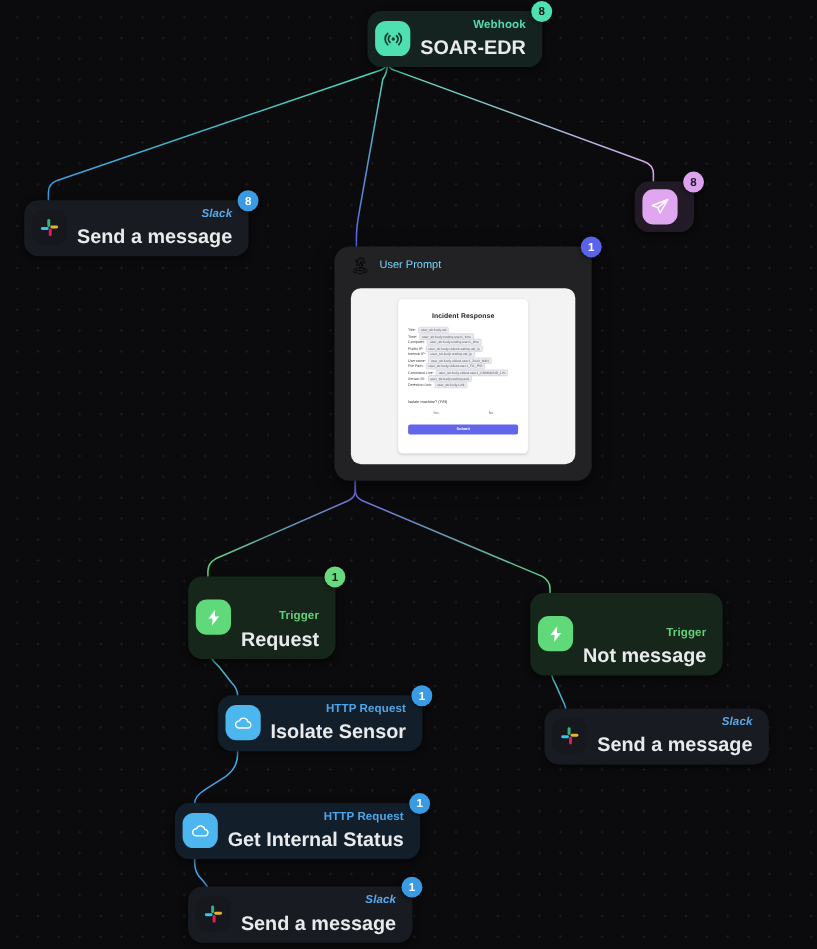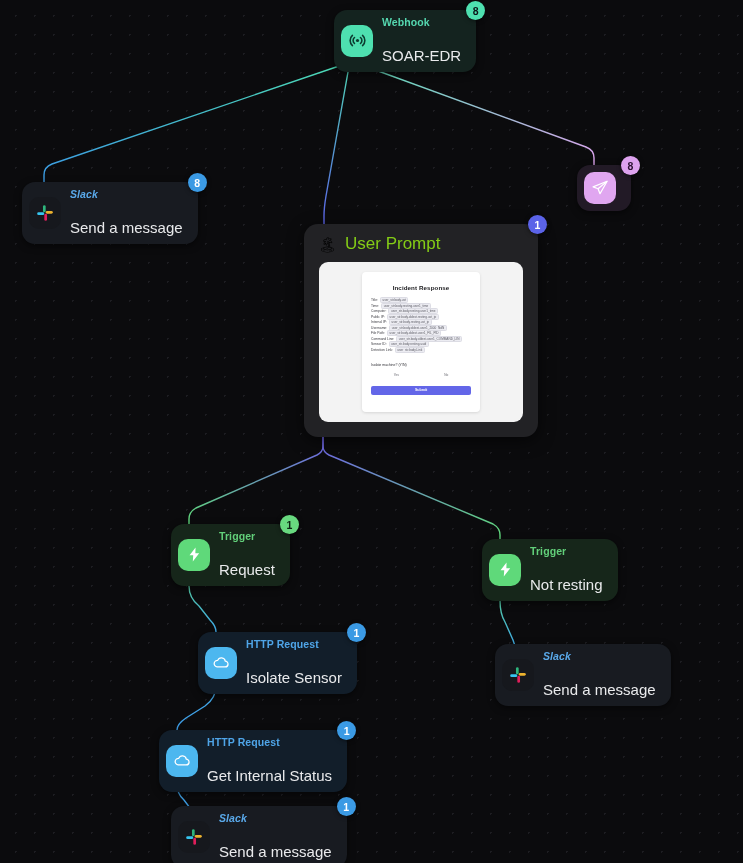--- a/index.html
+++ b/index.html
@@ -20,32 +20,32 @@
     border-radius:13px;padding:7px 15px 7px 7px;
     background:#1c1c1e;
     box-shadow:0 2px 7px rgba(0,0,0,.55);
     white-space:nowrap;
   }
   .node .icon{
     width:32px;height:32px;border-radius:10px;flex:0 0 auto;
     display:flex;align-items:center;justify-content:center;
   }
   .node .txt{display:flex;flex-direction:column;line-height:1.08;}
-  .node .kind{font-size:10.5px;font-weight:700;letter-spacing:.1px;}
-  .node .title{font-size:15px;color:#e9eaec;margin-top:20px;}
+  .node .kind{font-size:10.5px;font-weight:700;letter-spacing:.1px;text-align:right;}
+  .node .title{font-size:18px;color:#e9eaec;margin-top:6px;font-weight:bold;}
 
   
   .n-teal   {background:#14231f;}
   .n-teal   .kind{color:#55d8b0;}
   .n-slack  {background:#181b21;}
   .n-slack  .kind{color:#5aa9ea;font-style:italic;}
   .n-mail   {background:#221a26;}
   .n-mail   .kind{color:#d98ce8;}
   .n-green  {background:#16261a;}
-  .n-green  .kind{color:#62d07a;}
+  .n-green  .kind{color:#62d07a;margin-top:24px;}
   .n-http   {background:#121e2a;}
   .n-http   .kind{color:#4fa5e8;}
 
   
   .i-teal {background:#4ee0b0;}
   .i-mail {background:#e0a6f0;}
   .i-green{background:#5fd97a;}
   .i-http {background:#4cb7ef;}
   .i-slack{background:#16181d;}
 
@@ -64,21 +64,21 @@
   .b-pink{background:#dda2ee;color:#2a1130;}
 
   
   #prompt-panel{
     position:absolute;left:304px;top:224px;width:234px;height:213px;
     background:#222225;border-radius:14px;
     box-shadow:0 4px 16px rgba(0,0,0,.6);
   }
   #prompt-head{display:flex;align-items:center;gap:8px;padding:10px 0 0 14px;}
   #prompt-head .emoji{font-size:15px;line-height:1;}
-  #prompt-head .ptitle{font-size:17px;color:#84cc16;}
+  #prompt-head .ptitle{font-size:10px;color:#7dd3fc;}
   #prompt-body{
     position:absolute;left:15px;top:38px;width:204px;height:160px;
     background:#f3f3f3;border-radius:9px;
     display:flex;align-items:flex-start;justify-content:center;
   }
   #form-card{
     margin-top:10px;width:118px;height:140px;background:#fff;border-radius:4px;
     box-shadow:0 1px 3px rgba(0,0,0,.12);
     padding:8px 9px 0 9px;box-sizing:border-box;overflow:hidden;
   }
@@ -282,21 +282,21 @@
   </div>
 
   <div class="node n-green" style="left:482px;top:539px;">
     <div class="icon i-green">
       <svg width="17" height="17" viewBox="0 0 24 24" fill="#ffffff">
         <path d="M13.5 2 5 13.2h5.2L9.6 22 18.6 10.4h-5.4z"></path>
       </svg>
     </div>
     <div class="txt">
       <span class="kind">Trigger</span>
-      <span class="title">Not resting</span>
+      <span class="title">Not message</span>
     </div>
   </div>
 
   <div class="node n-http" style="left:198px;top:632px;">
     <div class="icon i-http">
       <svg width="19" height="19" viewBox="0 0 24 24" fill="none" stroke="#ffffff" stroke-width="1.6" stroke-linejoin="round">
         <path d="M6.5 17.5h10a3.6 3.6 0 0 0 .3-7.2 5 5 0 0 0-9.6-1A3.7 3.7 0 0 0 6.5 17.5z"></path>
       </svg>
     </div>
     <div class="txt">

